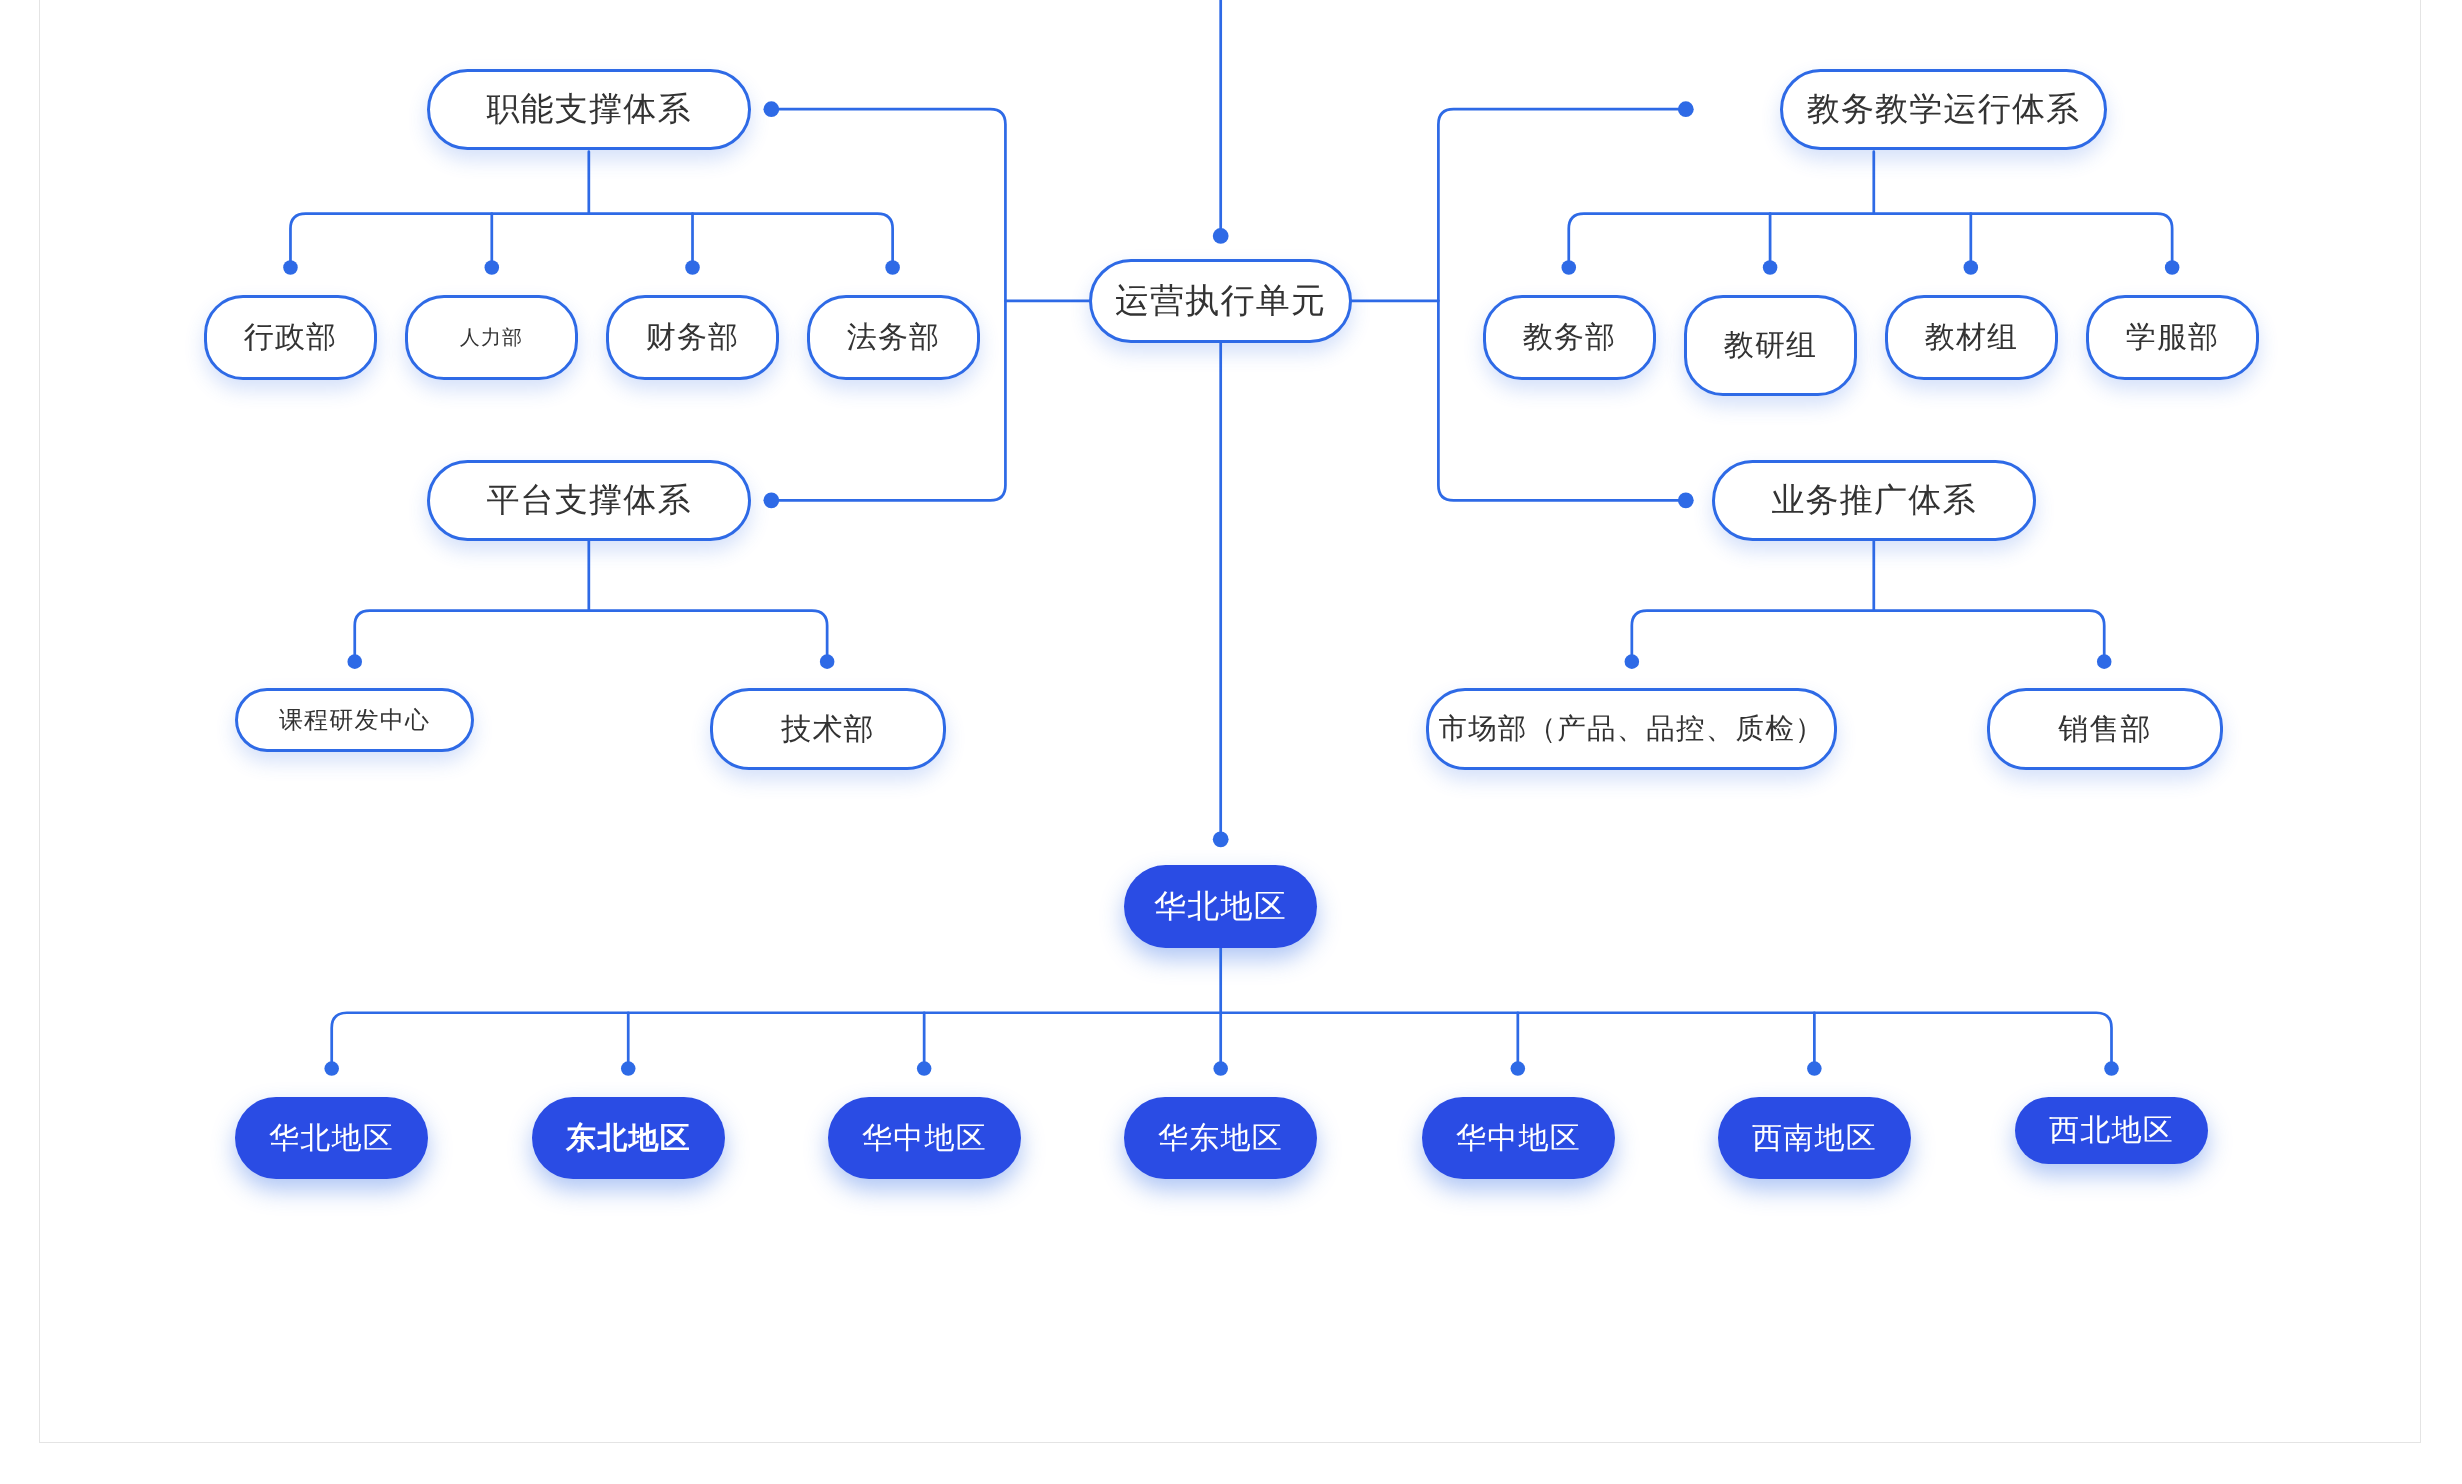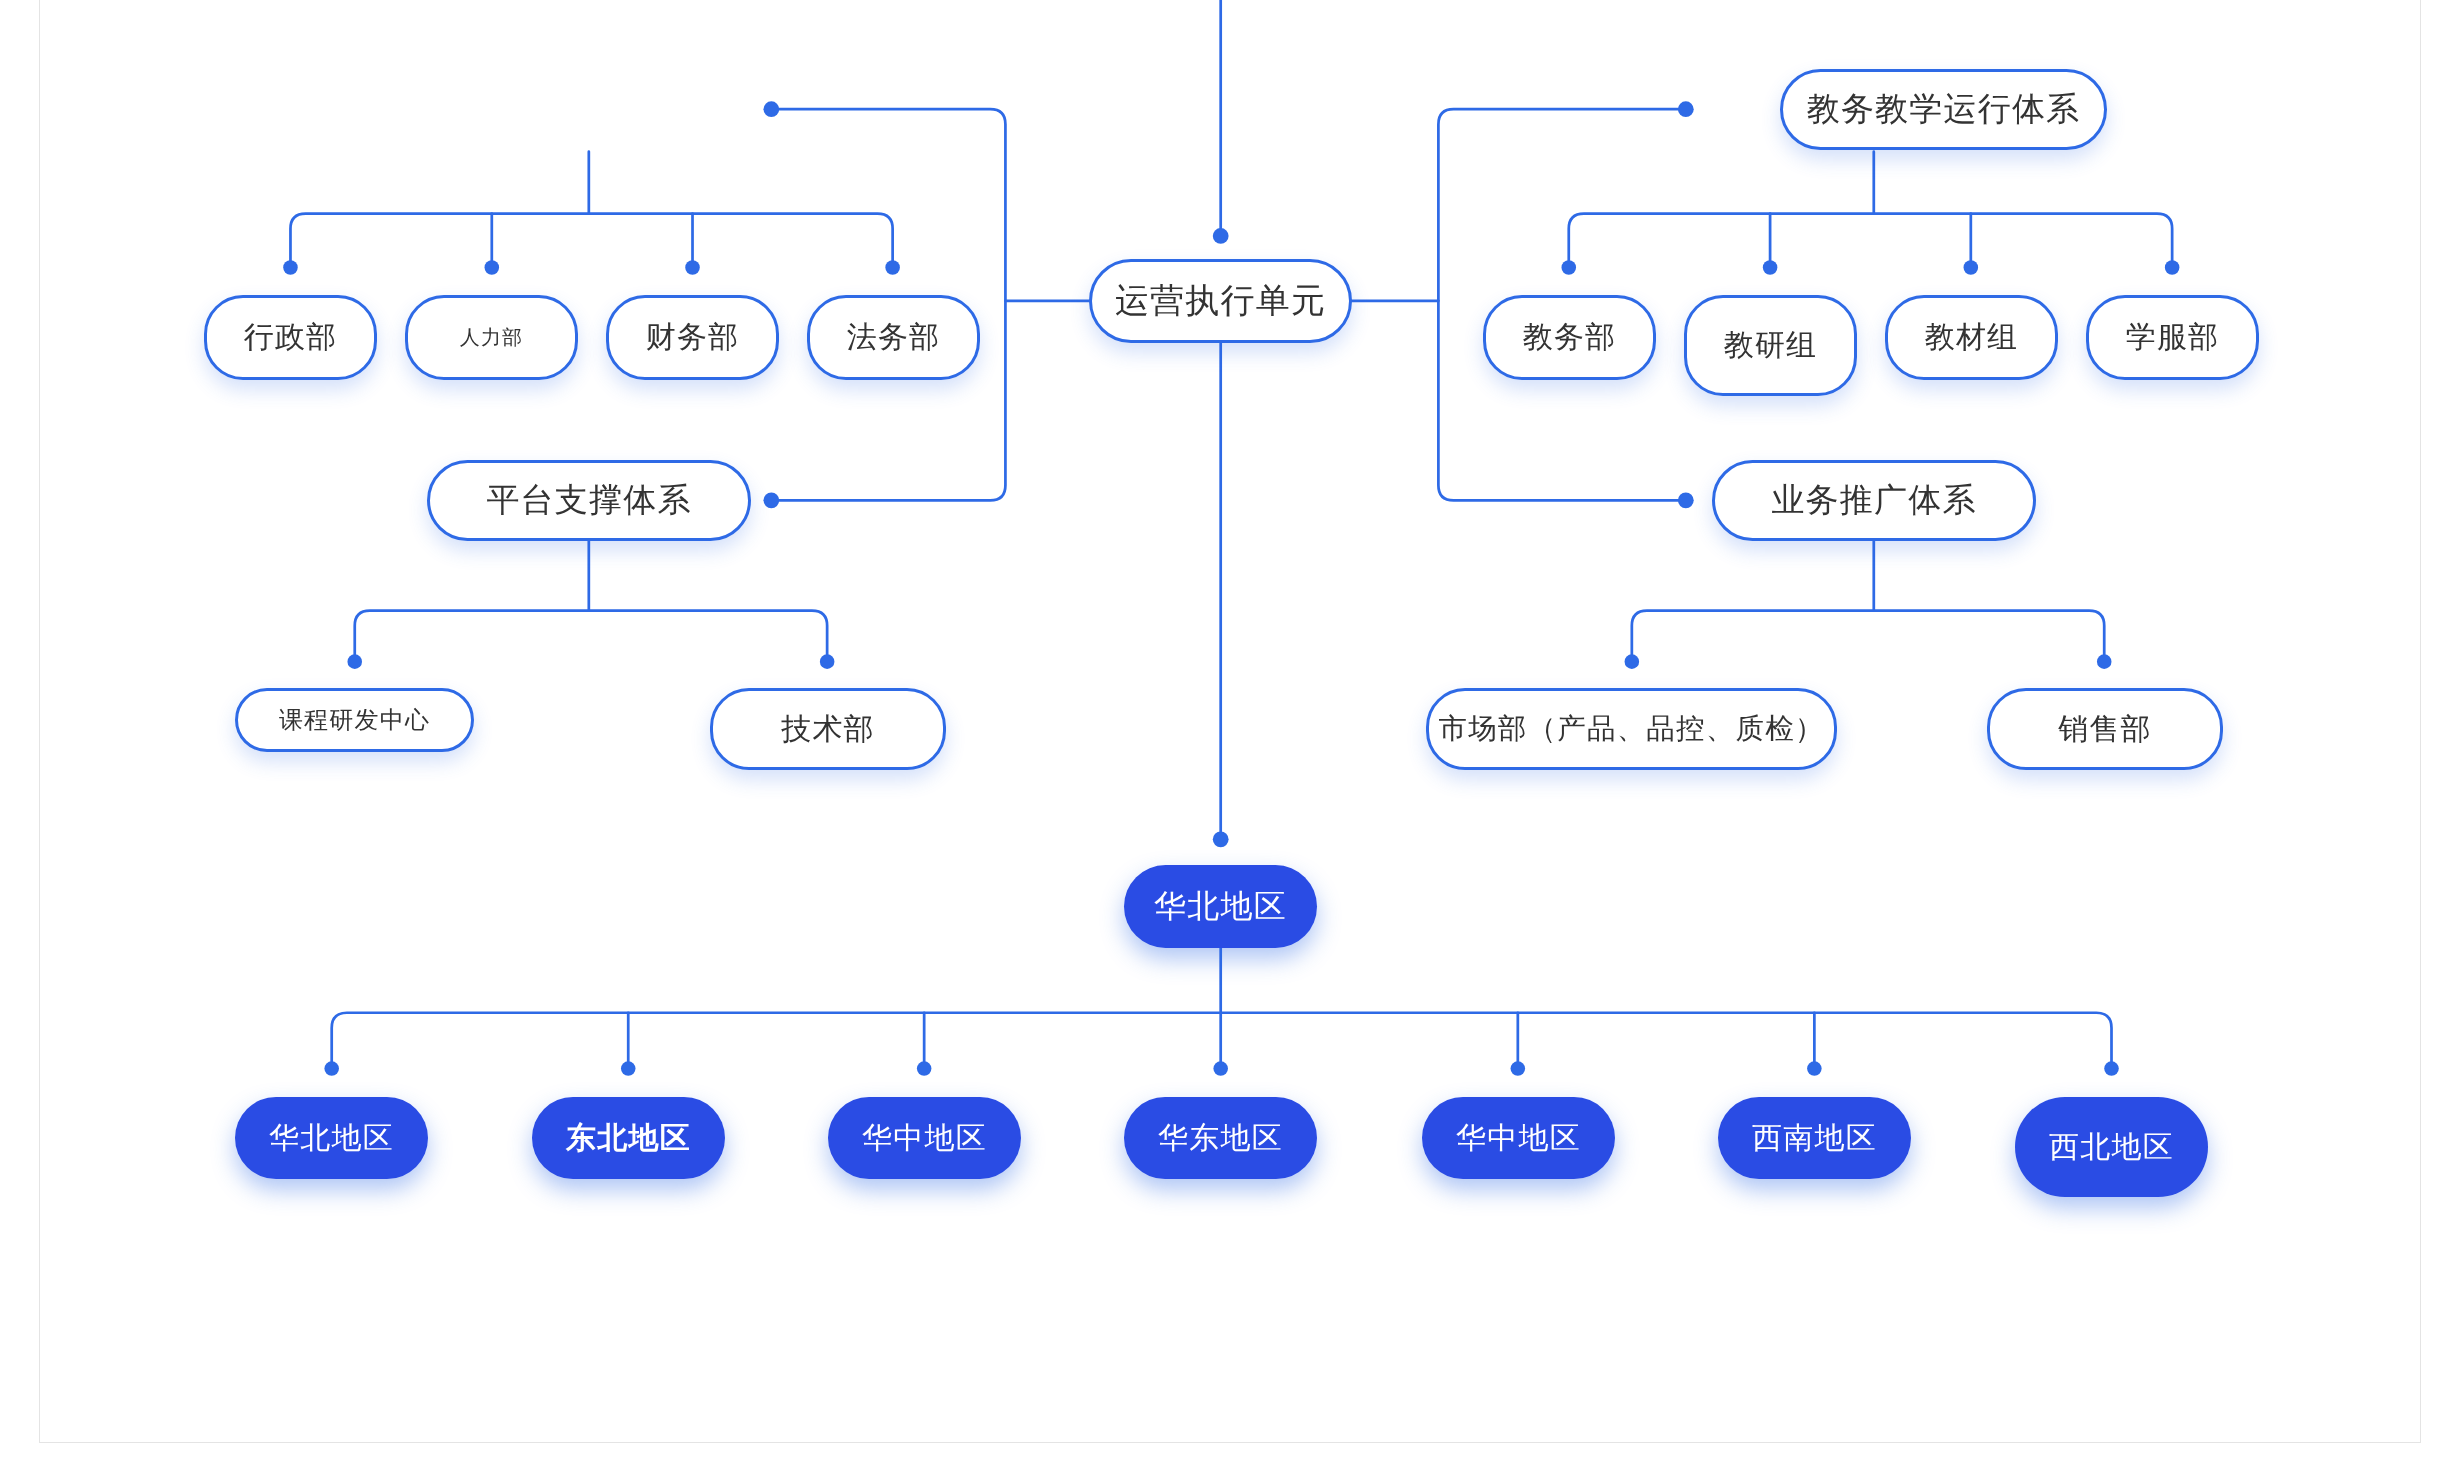--- a/index.html
+++ b/index.html
@@ -90,20 +90,21 @@
       <circle cx="1524" cy="1762" r="12"></circle>
       <circle cx="2013" cy="1762" r="12"></circle>
       <circle cx="2503" cy="1762" r="12"></circle>
       <circle cx="2992" cy="1762" r="12"></circle>
       <circle cx="3482" cy="1762" r="12"></circle>
     </g>
   </svg>
 
   <div class="n outline stadium" style="left:1089px;top:259px;width:263px;height:84px;font-size:34px;">运营执行单元</div>
 
+  <div class="n outline stadium" style="left:427px;top:69px;width:324px;height:81px;font-size:33px;">职能支撑体系</div>
   <div class="n outline stadium" style="left:1780px;top:69px;width:327px;height:81px;font-size:33px;">教务教学运行体系</div>
   <div class="n outline stadium" style="left:427px;top:460px;width:324px;height:81px;font-size:33px;">平台支撑体系</div>
   <div class="n outline stadium" style="left:1712px;top:460px;width:324px;height:81px;font-size:33px;">业务推广体系</div>
 
   <div class="n outline soft" style="left:204px;top:295px;width:173px;height:85px;font-size:30px;">行政部</div>
   <div class="n outline soft" style="left:405px;top:295px;width:173px;height:85px;font-size:20px;">人力部</div>
   <div class="n outline soft" style="left:606px;top:295px;width:173px;height:85px;font-size:30px;">财务部</div>
   <div class="n outline soft" style="left:807px;top:295px;width:173px;height:85px;font-size:30px;">法务部</div>
 
   <div class="n outline soft" style="left:1483px;top:295px;width:173px;height:85px;font-size:30px;">教务部</div>
@@ -118,17 +119,17 @@
   <div class="n outline soft" style="left:1987px;top:688px;width:236px;height:82px;font-size:30px;">销售部</div>
 
   <div class="n solid stadium" style="left:1124px;top:865px;width:193px;height:83px;font-size:32px;">华北地区</div>
 
   <div class="n solid stadium" style="left:235px;top:1097px;width:193px;height:82px;font-size:30px;">华北地区</div>
   <div class="n solid stadium" style="left:532px;top:1097px;width:193px;height:82px;font-size:30px;font-weight:bold;">东北地区</div>
   <div class="n solid stadium" style="left:828px;top:1097px;width:193px;height:82px;font-size:30px;">华中地区</div>
   <div class="n solid stadium" style="left:1124px;top:1097px;width:193px;height:82px;font-size:30px;">华东地区</div>
   <div class="n solid stadium" style="left:1422px;top:1097px;width:193px;height:82px;font-size:30px;">华中地区</div>
   <div class="n solid stadium" style="left:1718px;top:1097px;width:193px;height:82px;font-size:30px;">西南地区</div>
-  <div class="n solid stadium" style="left:2015px;top:1097px;width:193px;height:100px;font-size:30px;">西北地区</div>
+  <div class="n solid stadium" style="left:2015px;top:1097px;width:193px;height:67px;font-size:30px;">西北地区</div>
 
   <div id="frame"></div>
 </div>
 
 
 </body></html>

